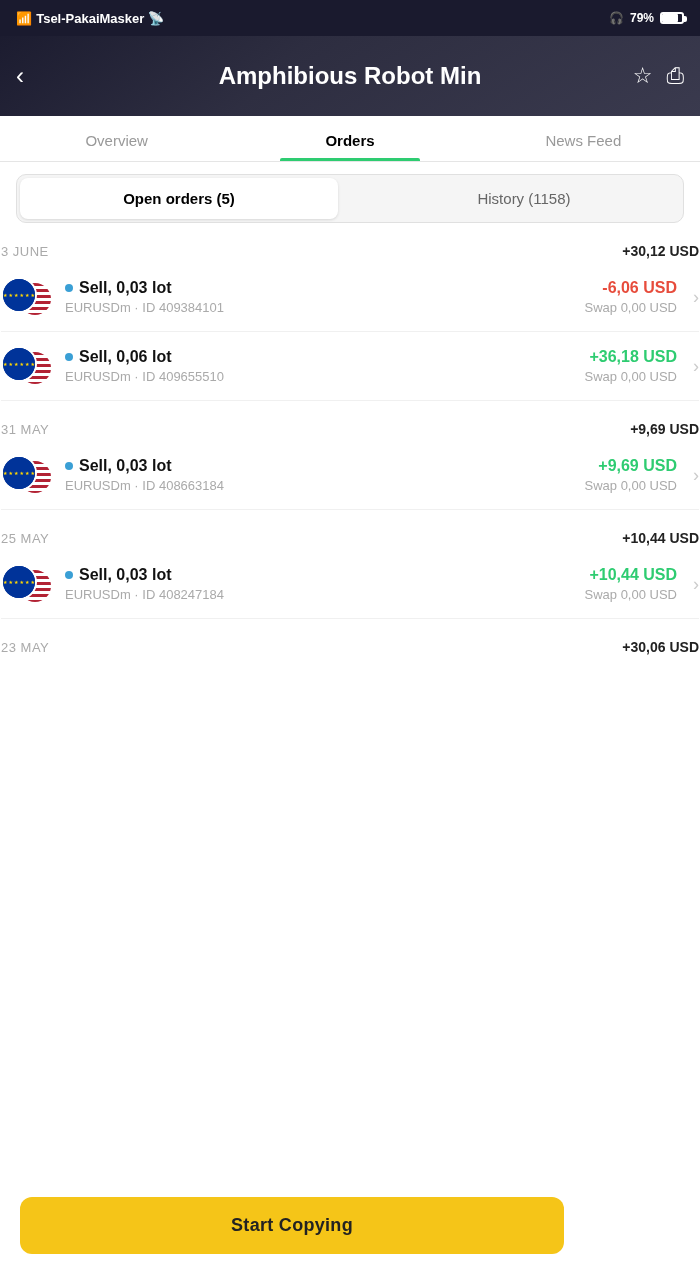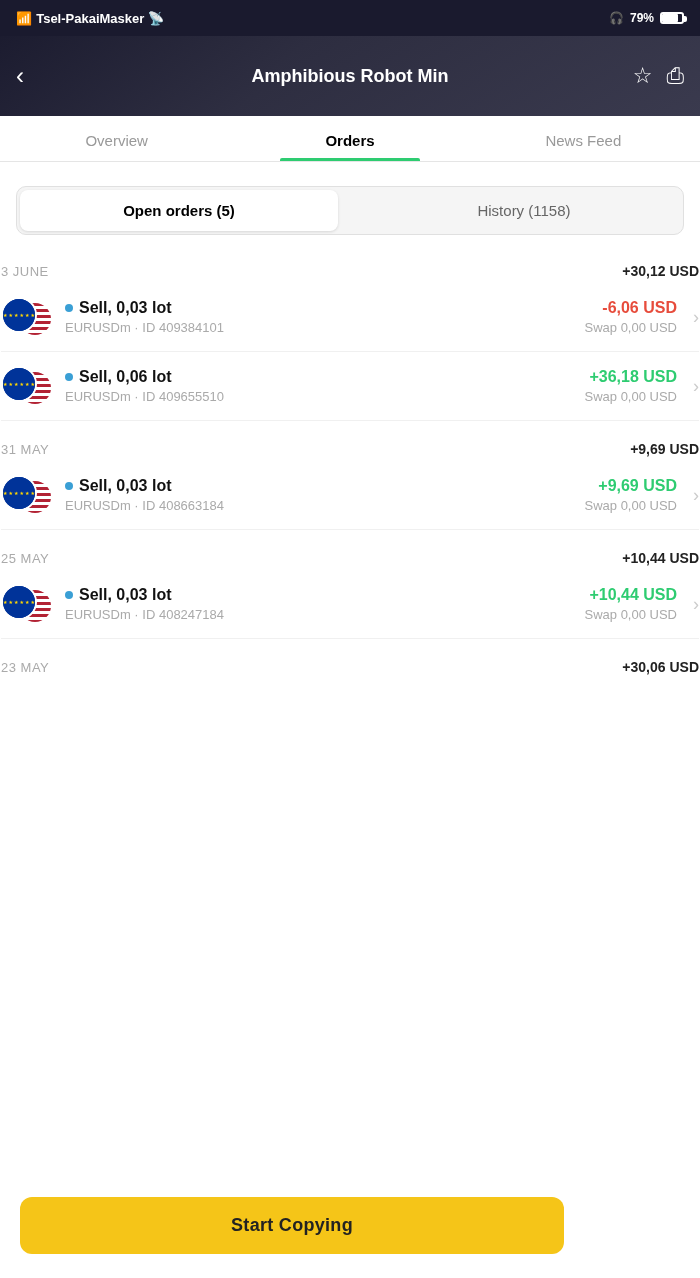--- a/index.html
+++ b/index.html
@@ -52,21 +52,21 @@
       justify-content: center;
       overflow: hidden;
     }
     .header-bg {
       position: absolute; inset: 0;
       background: linear-gradient(135deg, #1a1a2e 0%, #2d2d40 40%, #3a3a4e 100%);
       opacity: 0.9;
     }
     .header-title {
       color: #fff;
-      font-size: 18px;
+      font-size: 24px;
       font-weight: 700;
       z-index: 1;
       text-align: center;
     }
     .back-btn {
       position: absolute; left: 16px; z-index: 2;
       color: #fff; font-size: 24px; cursor: pointer;
       background: none; border: none;
     }
     .header-actions {
@@ -103,21 +103,21 @@
       transform: translateX(-50%);
       width: 60%;
       height: 3px;
       background: #2ecc71;
       border-radius: 2px 2px 0 0;
     }
 
     
     .toggle-group {
       display: flex;
-      margin: 24px 16px;
+      margin: 12px 16px;
       border: 1px solid #e0e0e0;
       border-radius: 10px;
       overflow: hidden;
       background: #f5f5f5;
       gap: 24px;
     }
     .toggle-btn {
       flex: 1;
       padding: 12px 8px;
       text-align: center;

